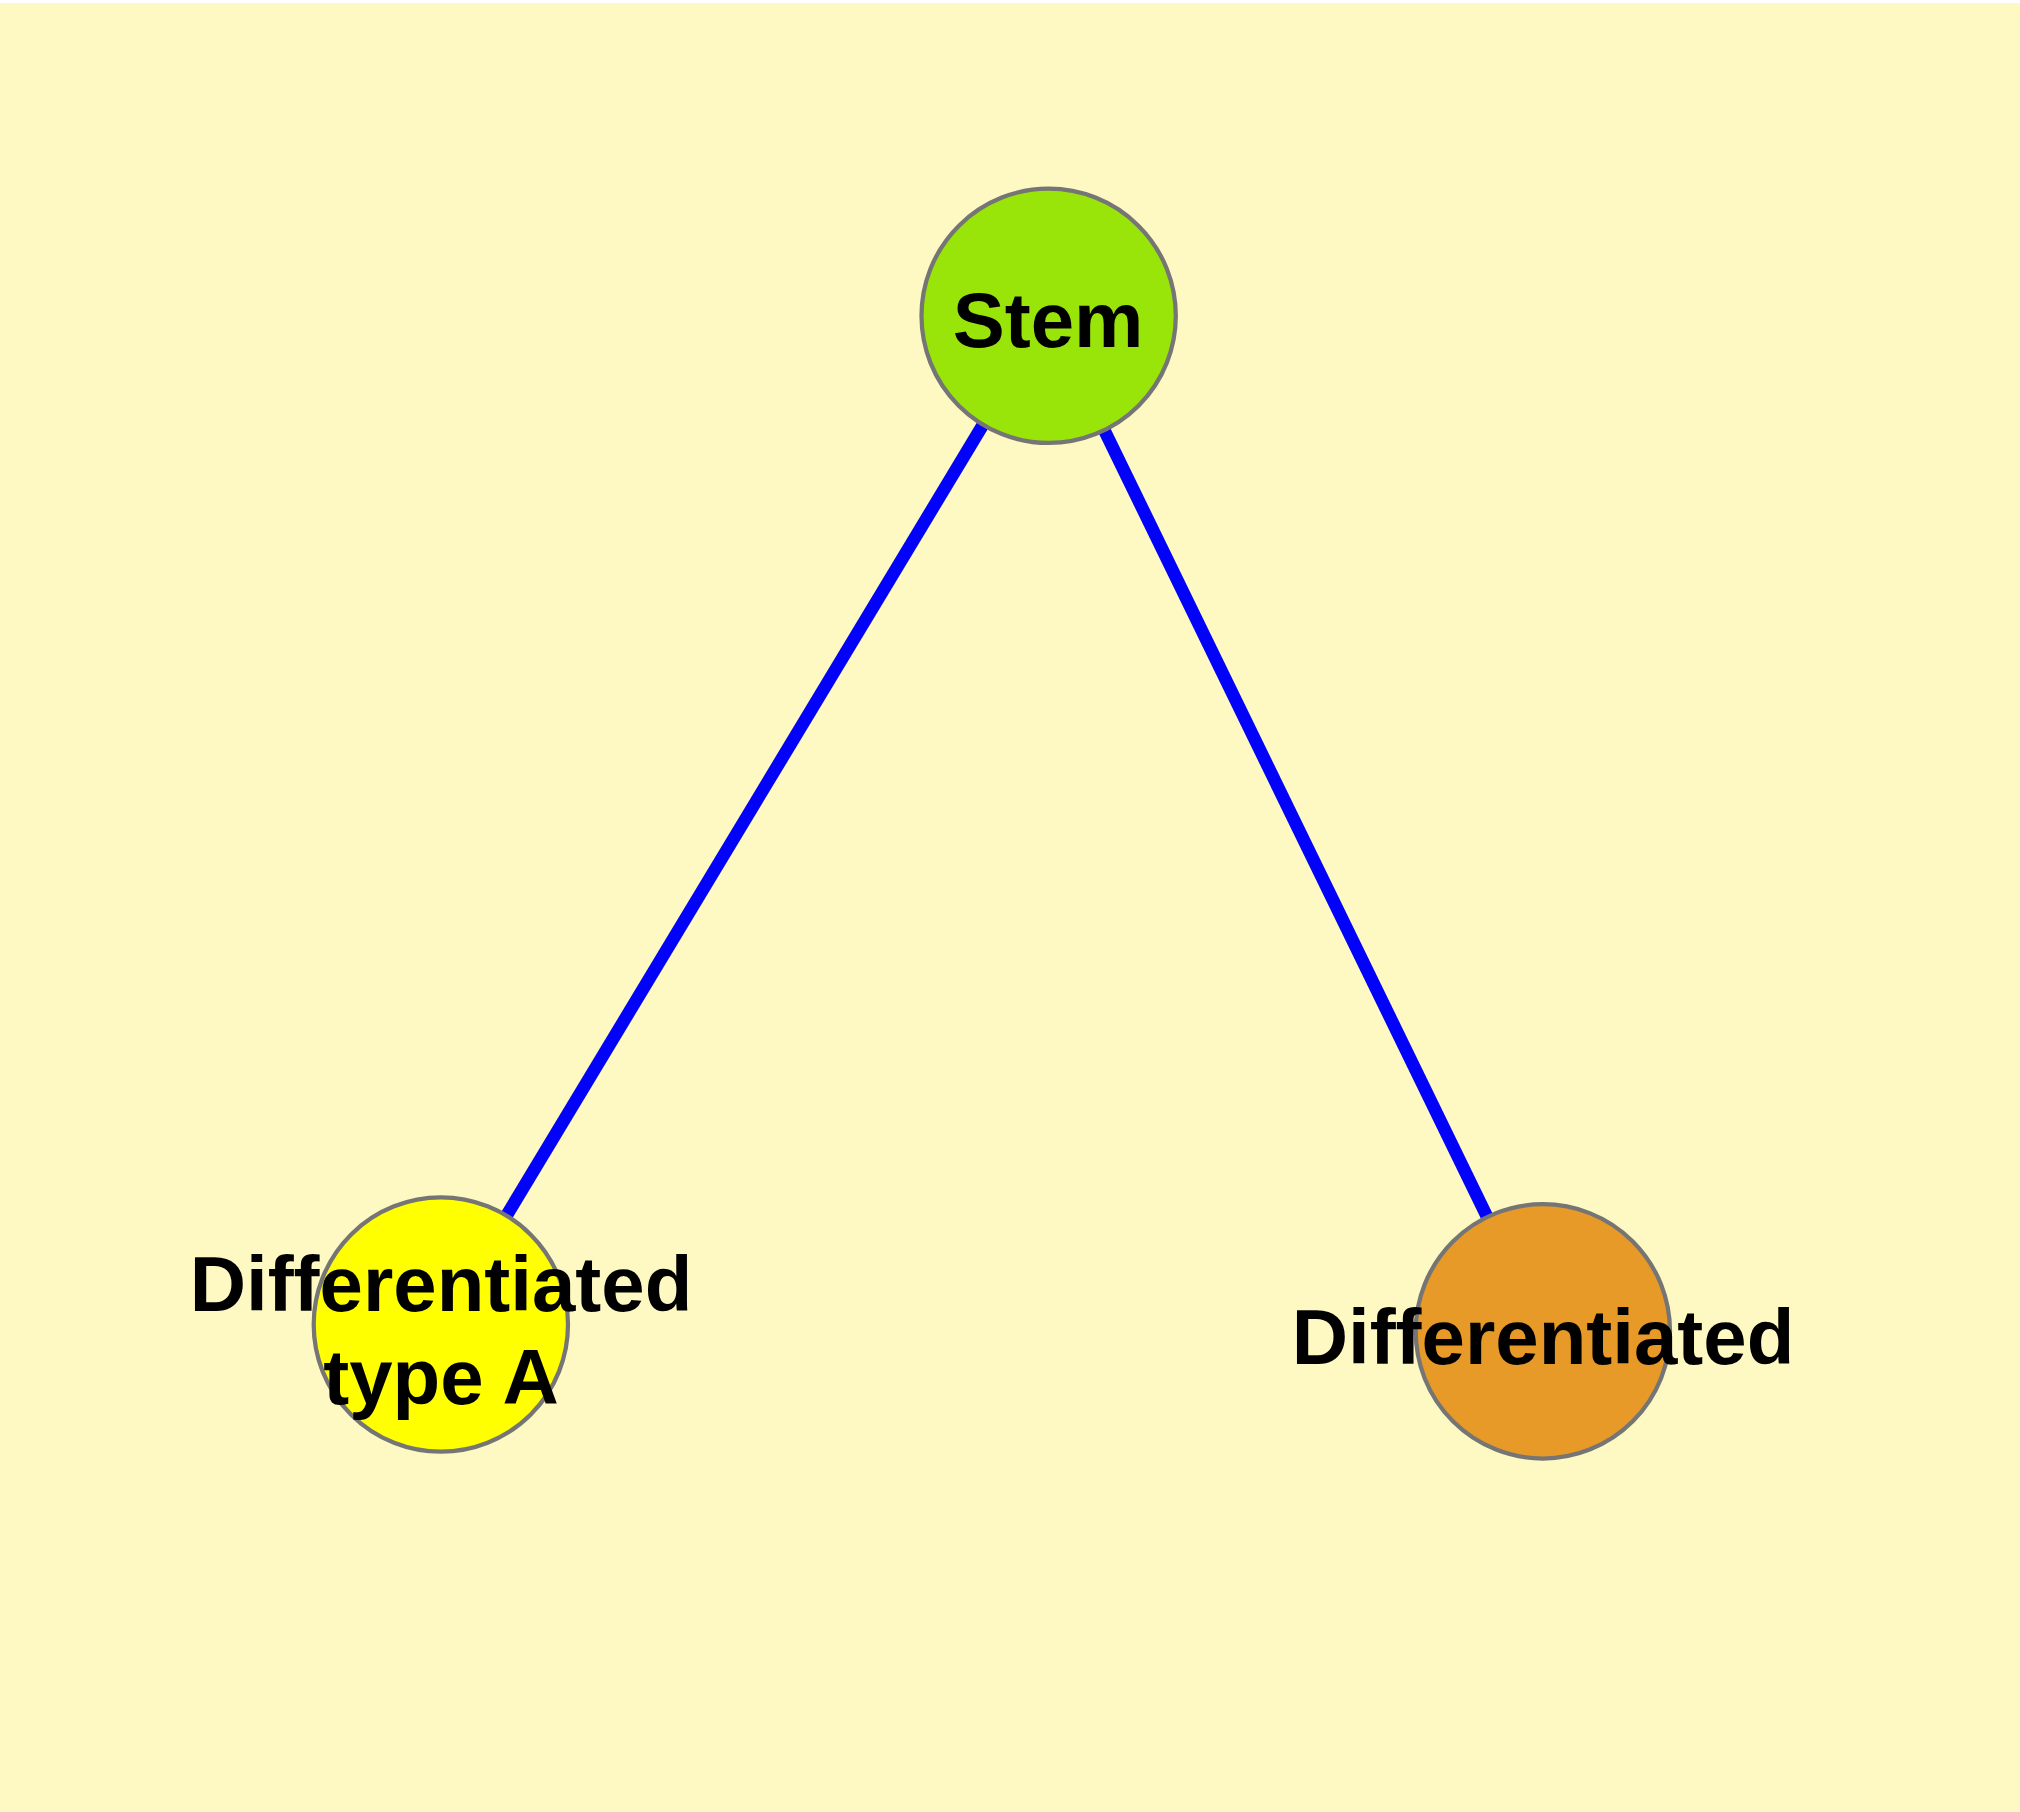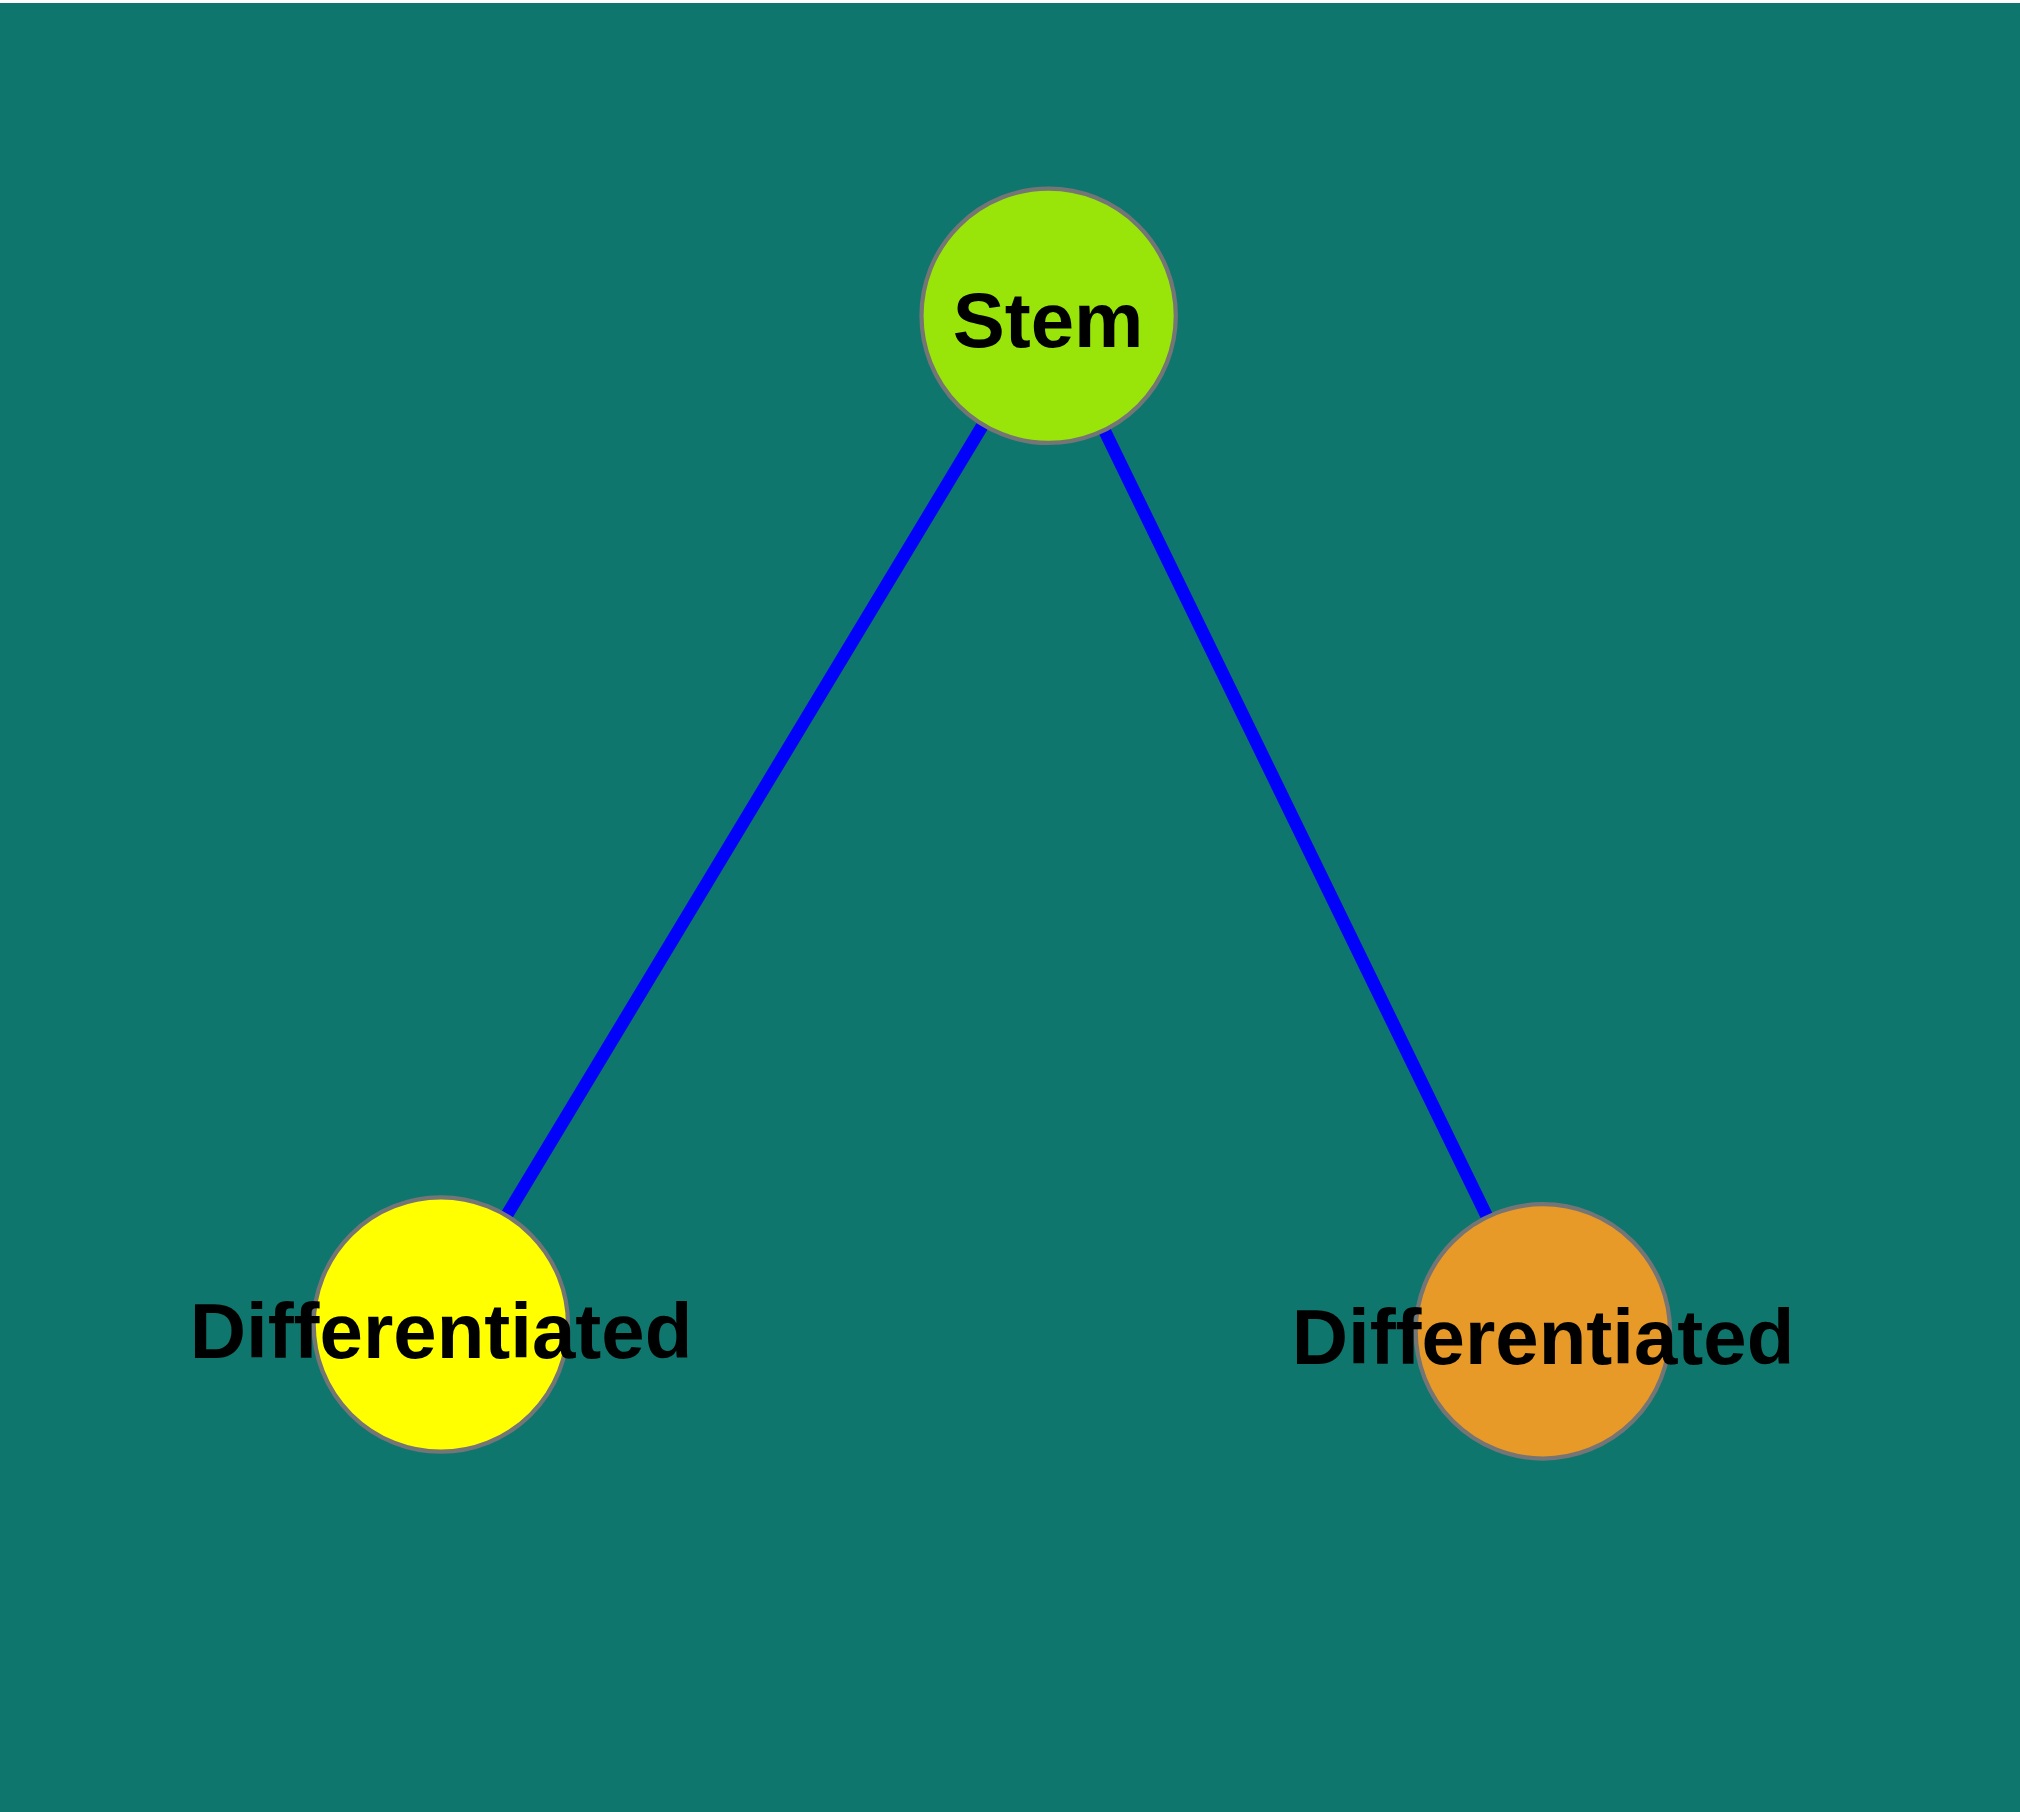--- a/index.html
+++ b/index.html
@@ -51,36 +51,37 @@
     color: #000000;
     text-align: center;
     white-space: nowrap;
   }
 </style>
 </head>
 <body>
 
 <div class="top-strip" style="background: rgb(255, 255, 255);"></div>
 
-<div class="canvas" style="background: #0f766e;">
+<div class="canvas" style="background: #fef9c3;">
 
   <svg class="graph" viewBox="0 0 2384 2134">
 
     <line class="edge" x1="1237" y1="369" x2="520" y2="1559" stroke="#0202fa"></line>
     <line class="edge" x1="1237" y1="369" x2="1820" y2="1567" stroke="#0202fa"></line>
 
     <circle class="node" cx="1237" cy="369" r="150" fill="#99e50a" stroke="#757575"></circle>
     <circle class="node" cx="520" cy="1559" r="150" fill="#ffff00" stroke="#757575"></circle>
     <circle class="node" cx="1820" cy="1567" r="150" fill="#e89a28" stroke="#757575"></circle>
   </svg>
 
   <div class="node-label" style="left:1048px; top:317px;">Stem</div>
 
   <div class="node-label" style="left:441px; top:1328px;">
     <div>Differentiated</div>
+    <div>type A</div>
   </div>
 
   <div class="node-label" style="left:1543px; top:1334px;">
     <div>Differentiated</div>
   </div>
 
 </div>
 
 
 </body></html>

